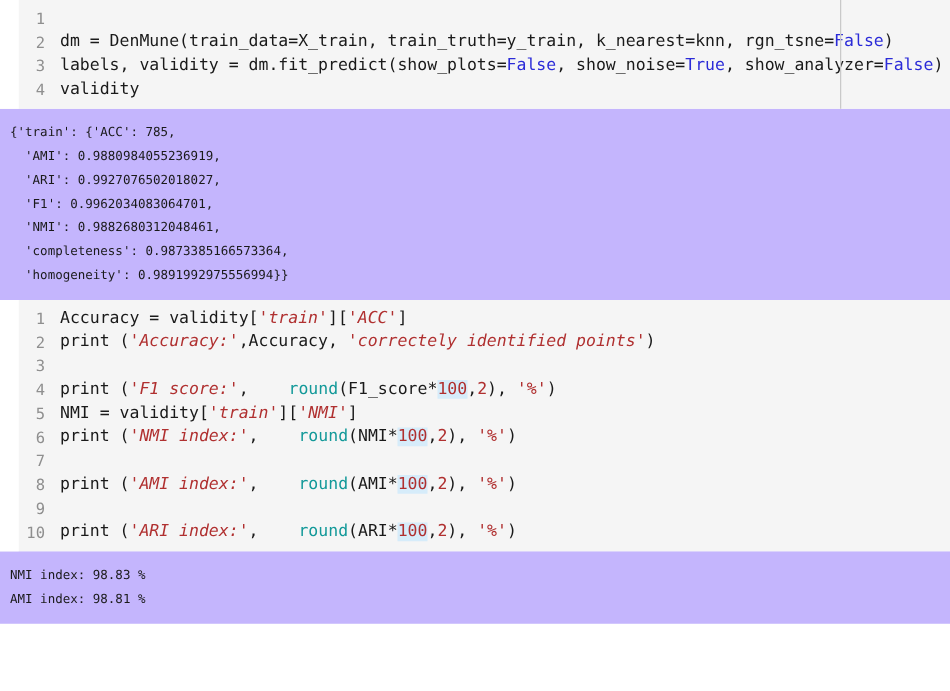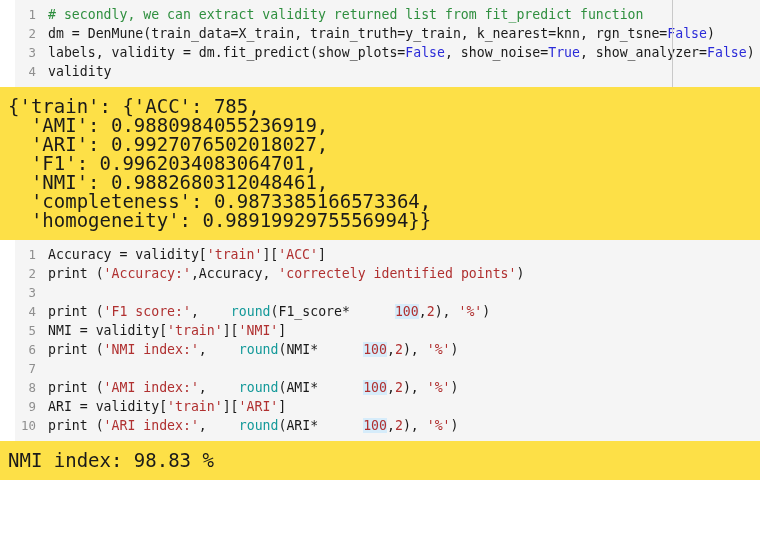--- a/index.html
+++ b/index.html
@@ -52,69 +52,69 @@
     font-family: "DejaVu Sans Mono", "Liberation Mono", monospace;
   }
   .code-text {
     position: absolute;
     left: 48px;
     top: 0;
   }
 
   
   .tok-com { color: #2f8f3f; }
-  .tok-str { color: #b03030; }
+  .tok-str { color: #b03030; font-style: italic; }
   .tok-kw  { color: #2b2bd8; }
   .tok-bi  { color: #139999; margin-left: 24px; }
   .tok-num { color: #b03030; }
-  .tok-hl  { background: #d6ecfa; margin-left: 45px; }
+  .tok-hl  { background: #d6ecfa; }
   .tok-pl  { color: #1a1a1a; text-align: right; }
 
   
   .ruler {
     position: absolute;
     top: 0;
     bottom: 0;
     left: 672px;
     width: 1px;
     background: #c9c9c9;
   }
 
   
   .output {
-    background: #fde047;
+    background: #c4b5fd;
     padding: 10px 0 10px 8px;
     white-space: pre;
-    font-size: 19px;
+    font-size: 10px;
     line-height: 19px;
     color: #1a1a1a;
     font-family: "DejaVu Sans Mono", "Liberation Mono", monospace;
   }
   .out-line { height: 19px; white-space: pre; }
 </style>
 </head>
 <body>
 
 <div class="notebook">
     <div class="cell">
       <div class="cell-white-gutter"></div>
-      <div class="code-line"><span class="lineno">1</span><span class="code-text"><span class="tok-com"># secondly, we can extract validity returned list from fit_predict function</span></span></div>
+      <div class="code-line"><span class="lineno">1</span></div>
       <div class="code-line"><span class="lineno">2</span><span class="code-text"><span class="tok-pl">dm = DenMune(train_data=X_train, train_truth=y_train, k_nearest=knn, rgn_tsne=</span><span class="tok-kw">False</span><span class="tok-pl">)</span></span></div>
       <div class="code-line"><span class="lineno">3</span><span class="code-text"><span class="tok-pl">labels, validity = dm.fit_predict(show_plots=</span><span class="tok-kw">False</span><span class="tok-pl">, show_noise=</span><span class="tok-kw">True</span><span class="tok-pl">, show_analyzer=</span><span class="tok-kw">False</span><span class="tok-pl">)</span></span></div>
       <div class="code-line"><span class="lineno">4</span><span class="code-text"><span class="tok-pl">validity</span></span></div>
       <div class="ruler"></div>
     </div>
     <div class="output"><div class="out-line">{'train': {'ACC': 785,</div><div class="out-line">  'AMI': 0.9880984055236919,</div><div class="out-line">  'ARI': 0.9927076502018027,</div><div class="out-line">  'F1': 0.9962034083064701,</div><div class="out-line">  'NMI': 0.9882680312048461,</div><div class="out-line">  'completeness': 0.9873385166573364,</div><div class="out-line">  'homogeneity': 0.9891992975556994}}</div></div>
     <div class="cell">
       <div class="cell-white-gutter"></div>
       <div class="code-line"><span class="lineno">1</span><span class="code-text"><span class="tok-pl">Accuracy = validity[</span><span class="tok-str">'train'</span><span class="tok-pl">][</span><span class="tok-str">'ACC'</span><span class="tok-pl">]</span></span></div>
       <div class="code-line"><span class="lineno">2</span><span class="code-text"><span class="tok-pl">print (</span><span class="tok-str">'Accuracy:'</span><span class="tok-pl">,Accuracy, </span><span class="tok-str">'correctely identified points'</span><span class="tok-pl">)</span></span></div>
       <div class="code-line"><span class="lineno">3</span></div>
       <div class="code-line"><span class="lineno">4</span><span class="code-text"><span class="tok-pl">print (</span><span class="tok-str">'F1 score:'</span><span class="tok-pl">, </span><span class="tok-bi">round</span><span class="tok-pl">(F1_score*</span><span class="tok-num tok-hl">100</span><span class="tok-pl">,</span><span class="tok-num">2</span><span class="tok-pl">), </span><span class="tok-str">'%'</span><span class="tok-pl">)</span></span></div>
       <div class="code-line"><span class="lineno">5</span><span class="code-text"><span class="tok-pl">NMI = validity[</span><span class="tok-str">'train'</span><span class="tok-pl">][</span><span class="tok-str">'NMI'</span><span class="tok-pl">]</span></span></div>
       <div class="code-line"><span class="lineno">6</span><span class="code-text"><span class="tok-pl">print (</span><span class="tok-str">'NMI index:'</span><span class="tok-pl">, </span><span class="tok-bi">round</span><span class="tok-pl">(NMI*</span><span class="tok-num tok-hl">100</span><span class="tok-pl">,</span><span class="tok-num">2</span><span class="tok-pl">), </span><span class="tok-str">'%'</span><span class="tok-pl">)</span></span></div>
       <div class="code-line"><span class="lineno">7</span></div>
       <div class="code-line"><span class="lineno">8</span><span class="code-text"><span class="tok-pl">print (</span><span class="tok-str">'AMI index:'</span><span class="tok-pl">, </span><span class="tok-bi">round</span><span class="tok-pl">(AMI*</span><span class="tok-num tok-hl">100</span><span class="tok-pl">,</span><span class="tok-num">2</span><span class="tok-pl">), </span><span class="tok-str">'%'</span><span class="tok-pl">)</span></span></div>
-      <div class="code-line"><span class="lineno">9</span><span class="code-text"><span class="tok-pl">ARI = validity[</span><span class="tok-str">'train'</span><span class="tok-pl">][</span><span class="tok-str">'ARI'</span><span class="tok-pl">]</span></span></div>
+      <div class="code-line"><span class="lineno">9</span></div>
       <div class="code-line"><span class="lineno">10</span><span class="code-text"><span class="tok-pl">print (</span><span class="tok-str">'ARI index:'</span><span class="tok-pl">, </span><span class="tok-bi">round</span><span class="tok-pl">(ARI*</span><span class="tok-num tok-hl">100</span><span class="tok-pl">,</span><span class="tok-num">2</span><span class="tok-pl">), </span><span class="tok-str">'%'</span><span class="tok-pl">)</span></span></div>
     </div>
-    <div class="output"><div class="out-line">NMI index: 98.83 %</div></div>
+    <div class="output"><div class="out-line">NMI index: 98.83 %</div><div class="out-line">AMI index: 98.81 %</div></div>
   </div>
 
 </body></html>

